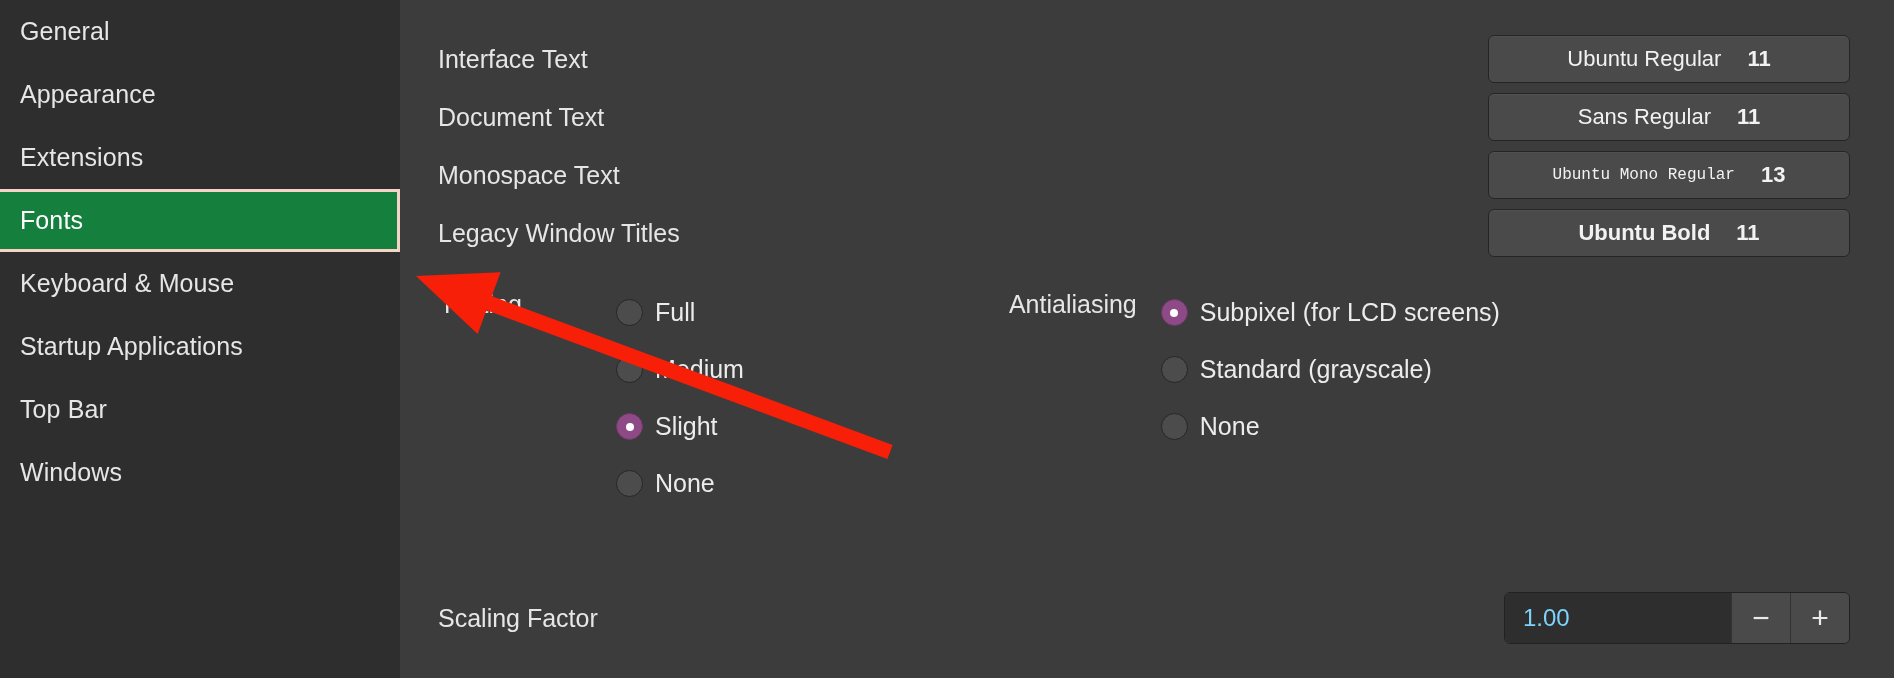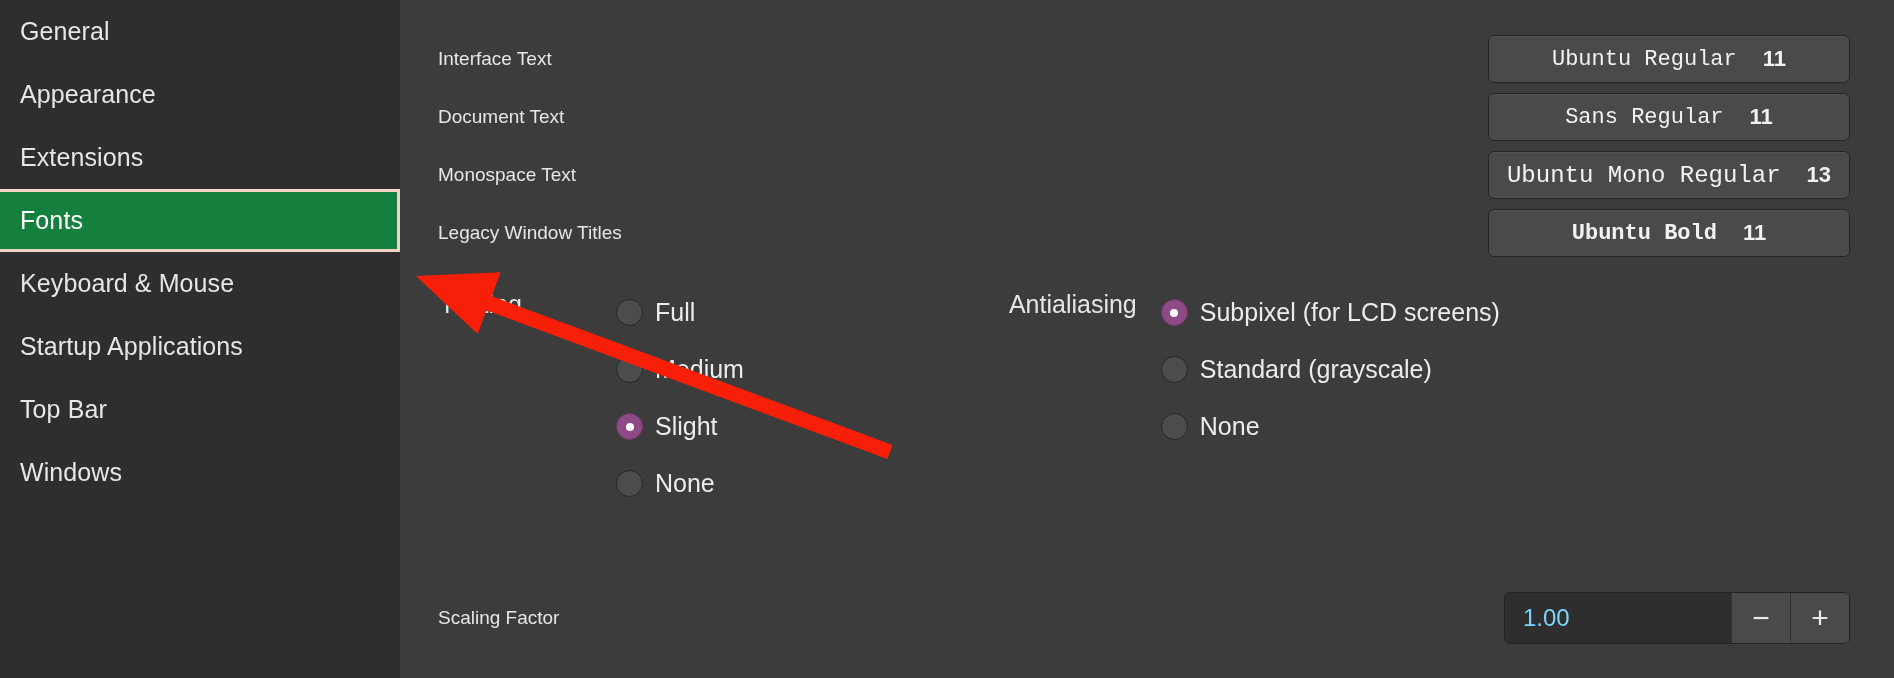--- a/index.html
+++ b/index.html
@@ -74,42 +74,42 @@
   }
 
   .font-row {
     display: flex;
     align-items: center;
     justify-content: space-between;
     height: 58px;
     margin-top: 0px;
   }
   .row-label {
-    font-size: 19px;
+    font-size: 25px;
     color: #e6e6e6;
     white-space: nowrap;
   }
   .font-button {
     width: 362px;
     height: 48px;
     box-sizing: border-box;
     background: #4a4a4a;
     border: 1px solid #252525;
     border-radius: 6px;
     display: flex;
     align-items: center;
     justify-content: center;
     gap: 26px;
     color: #f2f2f2;
     font-size: 22px;
     box-shadow: 0 1px 0 rgba(255,255,255,0.04) inset;
   }
-  .font-button .fb-name { white-space: nowrap; font-family: Liberation Mono, monospace; }
+  .font-button .fb-name { white-space: nowrap; }
   .font-button .fb-size { font-weight: bold; }
-  .fb-mono { font-family: "Liberation Mono", "DejaVu Sans Mono", monospace; font-size: 24px; }
+  .fb-mono { font-family: "Liberation Mono", "DejaVu Sans Mono", monospace; font-size: 16px; }
   .fb-bold { font-weight: bold; }
 
   
   #options {
     display: flex;
     margin-top: 22px;
   }
   .opt-group {
     display: flex;
     align-items: flex-start;

